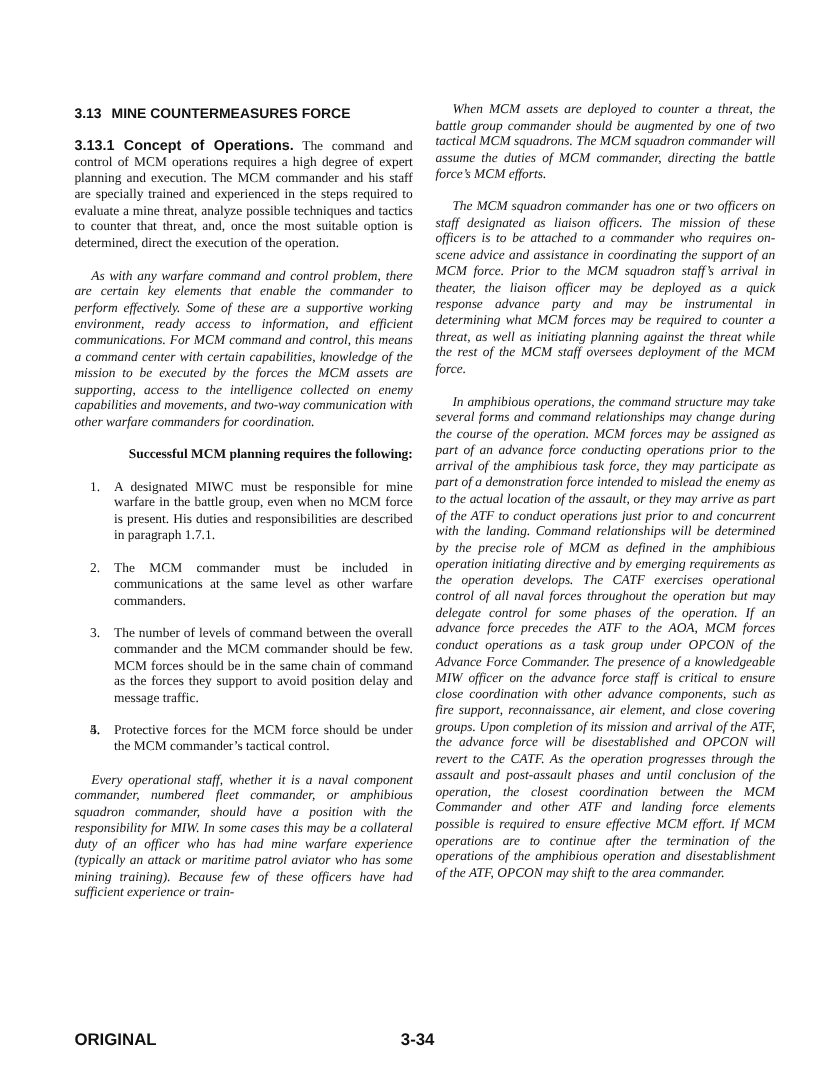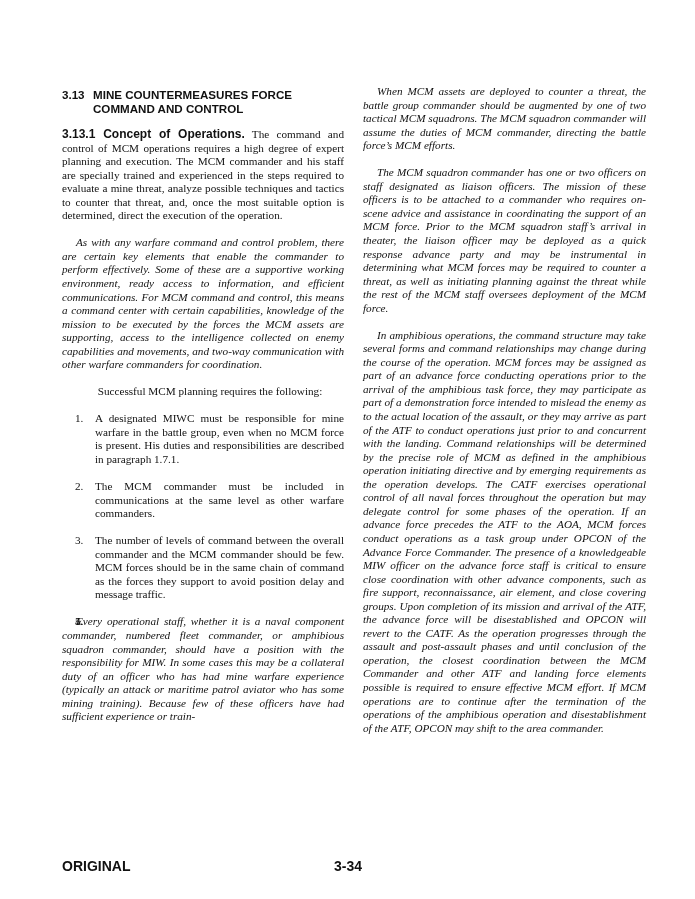--- a/index.html
+++ b/index.html
@@ -7,53 +7,52 @@
     .page { position: absolute; left: 0; top: 0; width: 695px; height: 753px; }
     .col { position: absolute; top: 88px; width: 282px; font-family: "Liberation Serif", serif; font-size: 11.2px; line-height: 13.55px; text-align: justify; }
     .col-left { left: 62px; }
     .col-right { left: 363px; top: 85px; width: 283px; }
     .heading { font-family: "Liberation Sans", sans-serif; font-weight: bold; font-size: 11.6px; line-height: 13.5px; margin: 0 0 13px 0; text-align: left; }
     .heading .num { display: inline-block; width: 31px; }
     .heading .line2 { display: block; padding-left: 31px; }
     .sub-heading { font-family: Liberation Sans, sans-serif; font-weight: bold; font-size: 12px; }
     p { margin: 0 0 13.5px 0; }
     p.indent { text-indent: 14px; font-style: italic; }
-    p.lead { text-indent: 14px; text-align: center; }
+    p.lead { text-indent: 14px; text-align: right; font-weight: bold; }
     ol { list-style: none; margin: 0; padding: 0; }
     ol li { position: relative; padding-left: 33px; margin-bottom: 13.5px; }
     ol li .li-num { position: absolute; left: 13px; top: 0; }
     .footer { position: absolute; top: 858px; font-family: "Liberation Sans", sans-serif; font-weight: bold; font-size: 14px; }
     .footer-left { left: 62px; }
     .footer-center { left: 334px; }
   </style>
 </head>
 <body>
 
 <div class="page">
 
   <div class="col col-left">
     <div class="heading">
       <span class="num">3.13</span><span>MINE COUNTERMEASURES FORCE</span>
-      <span class="line2">COMMAND AND CONTROL</span>
     </div>
 
     <p>
       <span class="sub-heading">3.13.1 Concept of Operations.</span>
       <span>The command and control of MCM operations requires a high degree of expert planning and execution. The MCM commander and his staff are specially trained and experienced in the steps required to evaluate a mine threat, analyze possible techniques and tactics to counter that threat, and, once the most suitable option is determined, direct the execution of the operation.</span>
     </p>
 
     <p class="indent">As with any warfare command and control problem, there are certain key elements that enable the commander to perform effectively. Some of these are a supportive working environment, ready access to information, and efficient communications. For MCM command and control, this means a command center with certain capabilities, knowledge of the mission to be executed by the forces the MCM assets are supporting, access to the intelligence collected on enemy capabilities and movements, and two-way communication with other warfare commanders for coordination.</p>
     <p class="lead">Successful MCM planning requires the following:</p>
 
     <ol>
       <li><span class="li-num">1.</span><span>A designated MIWC must be responsible for mine warfare in the battle group, even when no MCM force is present. His duties and responsibilities are described in paragraph 1.7.1.</span></li>
       <li><span class="li-num">2.</span><span>The MCM commander must be included in communications at the same level as other warfare commanders.</span></li>
       <li><span class="li-num">3.</span><span>The number of levels of command between the overall commander and the MCM commander should be few. MCM forces should be in the same chain of command as the forces they support to avoid position delay and message traffic.</span></li>
       <li><span class="li-num">4.</span></li>
-      <li><span class="li-num">5.</span></li>
+      <li><span class="li-num">5.</span><span>Protective forces for the MCM force should be under the MCM commander’s tactical control.</span></li>
     </ol>
 
     <p class="indent">Every operational staff, whether it is a naval component commander, numbered fleet commander, or amphibious squadron commander, should have a position with the responsibility for MIW. In some cases this may be a collateral duty of an officer who has had mine warfare experience (typically an attack or maritime patrol aviator who has some mining training). Because few of these officers have had sufficient experience or train-</p>
   </div>
 
   <div class="col col-right">
     <p class="indent">When MCM assets are deployed to counter a threat, the battle group commander should be augmented by one of two tactical MCM squadrons. The MCM squadron commander will assume the duties of MCM commander, directing the battle force’s MCM efforts.</p>
     <p class="indent">The MCM squadron commander has one or two officers on staff designated as liaison officers. The mission of these officers is to be attached to a commander who requires on-scene advice and assistance in coordinating the support of an MCM force. Prior to the MCM squadron staff’s arrival in theater, the liaison officer may be deployed as a quick response advance party and may be instrumental in determining what MCM forces may be required to counter a threat, as well as initiating planning against the threat while the rest of the MCM staff oversees deployment of the MCM force.</p>
     <p class="indent">In amphibious operations, the command structure may take several forms and command relationships may change during the course of the operation. MCM forces may be assigned as part of an advance force conducting operations prior to the arrival of the amphibious task force, they may participate as part of a demonstration force intended to mislead the enemy as to the actual location of the assault, or they may arrive as part of the ATF to conduct operations just prior to and concurrent with the landing. Command relationships will be determined by the precise role of MCM as defined in the amphibious operation initiating directive and by emerging requirements as the operation develops. The CATF exercises operational control of all naval forces throughout the operation but may delegate control for some phases of the operation. If an advance force precedes the ATF to the AOA, MCM forces conduct operations as a task group under OPCON of the Advance Force Commander. The presence of a knowledgeable MIW officer on the advance force staff is critical to ensure close coordination with other advance components, such as fire support, reconnaissance, air element, and close covering groups. Upon completion of its mission and arrival of the ATF, the advance force will be disestablished and OPCON will revert to the CATF. As the operation progresses through the assault and post-assault phases and until conclusion of the operation, the closest coordination between the MCM Commander and other ATF and landing force elements possible is required to ensure effective MCM effort. If MCM operations are to continue after the termination of the operations of the amphibious operation and disestablishment of the ATF, OPCON may shift to the area commander.</p>
   </div>

